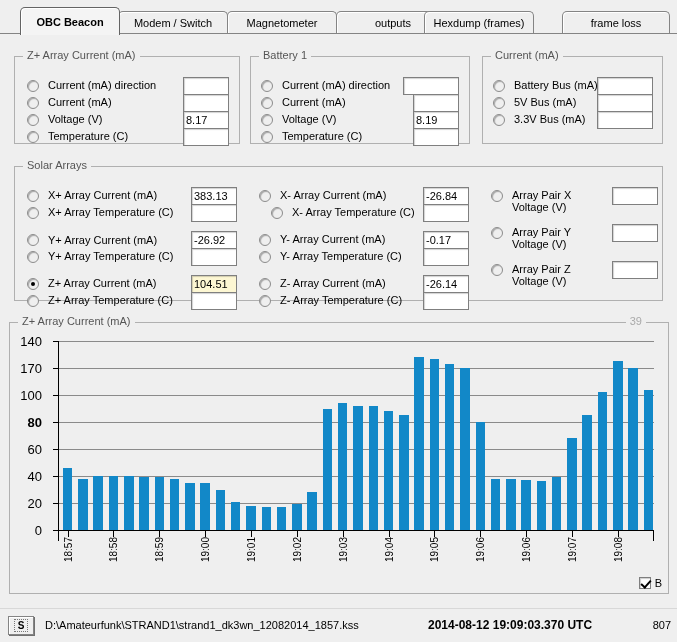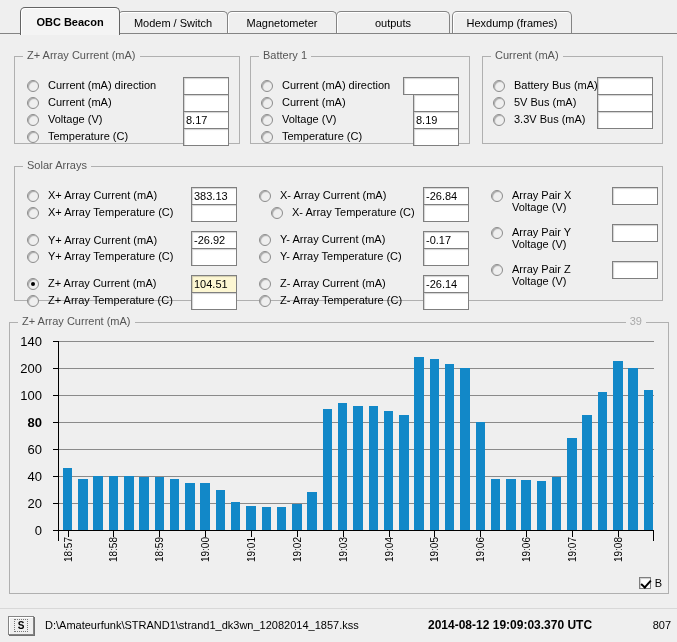--- a/index.html
+++ b/index.html
@@ -150,22 +150,25 @@
       </div>
       <div class="tab" style="left: 118px; width: 110px;">
         <span>Modem / Switch</span>
       </div>
       <div class="tab" style="left: 227px; width: 110px;">
         <span>Magnetometer</span>
       </div>
       <div class="tab" style="left: 336px; width: 114px;">
         <span>outputs</span>
       </div>
-      <div class="tab" style="left: 452px; width: 120px;">
+      <div class="tab" style="left: 424px; width: 110px;">
         <span>Hexdump (frames)</span>
+      </div>
+      <div class="tab" style="left: 562px; width: 108px;">
+        <span>frame loss</span>
       </div>
     </div>
   <div class="tabline"></div>
 
   <div class="group" style="left:14px; top:56px; width:226px; height:88px;">
     <span class="glabel">Z+ Array Current (mA)</span>
     <div id="g-zplus-rows">
         <div class="row" style="left: 12px; top: 22px;">
           <span class="radio"></span>
           <span class="rlabel">Current (mA) direction</span>
@@ -341,21 +344,21 @@
         <div class="ytick" style="top: 108px;"></div>
         <div class="ylabel" style="top: 108px;">60</div>
         <div class="gridline" style="top: 81px;"></div>
         <div class="ytick" style="top: 81px;"></div>
         <div class="ylabel" style="top: 81px; font-weight: bold;">80</div>
         <div class="gridline" style="top: 54px;"></div>
         <div class="ytick" style="top: 54px;"></div>
         <div class="ylabel" style="top: 54px;">100</div>
         <div class="gridline" style="top: 27px;"></div>
         <div class="ytick" style="top: 27px;"></div>
-        <div class="ylabel" style="top: 27px;">200</div>
+        <div class="ylabel" style="top: 27px;">170</div>
         <div class="gridline" style="top: 0px;"></div>
         <div class="ytick" style="top: 0px;"></div>
         <div class="ylabel" style="top: 0px;">140</div>
         <div class="axisY"></div>
         <div class="axisX"></div>
         <div class="bar" title="18:57 : 46" style="left: 4.90359px; width: 9.47487px; height: 62.1px; background: rgb(18, 136, 200);"></div>
         <div class="bar" title="18:58 : 38" style="left: 20.1856px; width: 9.47487px; height: 51.3px; background: rgb(18, 136, 200);"></div>
         <div class="bar" title="18:58 : 40" style="left: 35.4677px; width: 9.47487px; height: 54px; background: rgb(18, 136, 200);"></div>
         <div class="bar" title="18:59 : 40" style="left: 50.7497px; width: 9.47487px; height: 54px; background: rgb(18, 136, 200);"></div>
         <div class="bar" title="18:59 : 40" style="left: 66.0318px; width: 9.47487px; height: 54px; background: rgb(18, 136, 200);"></div>

